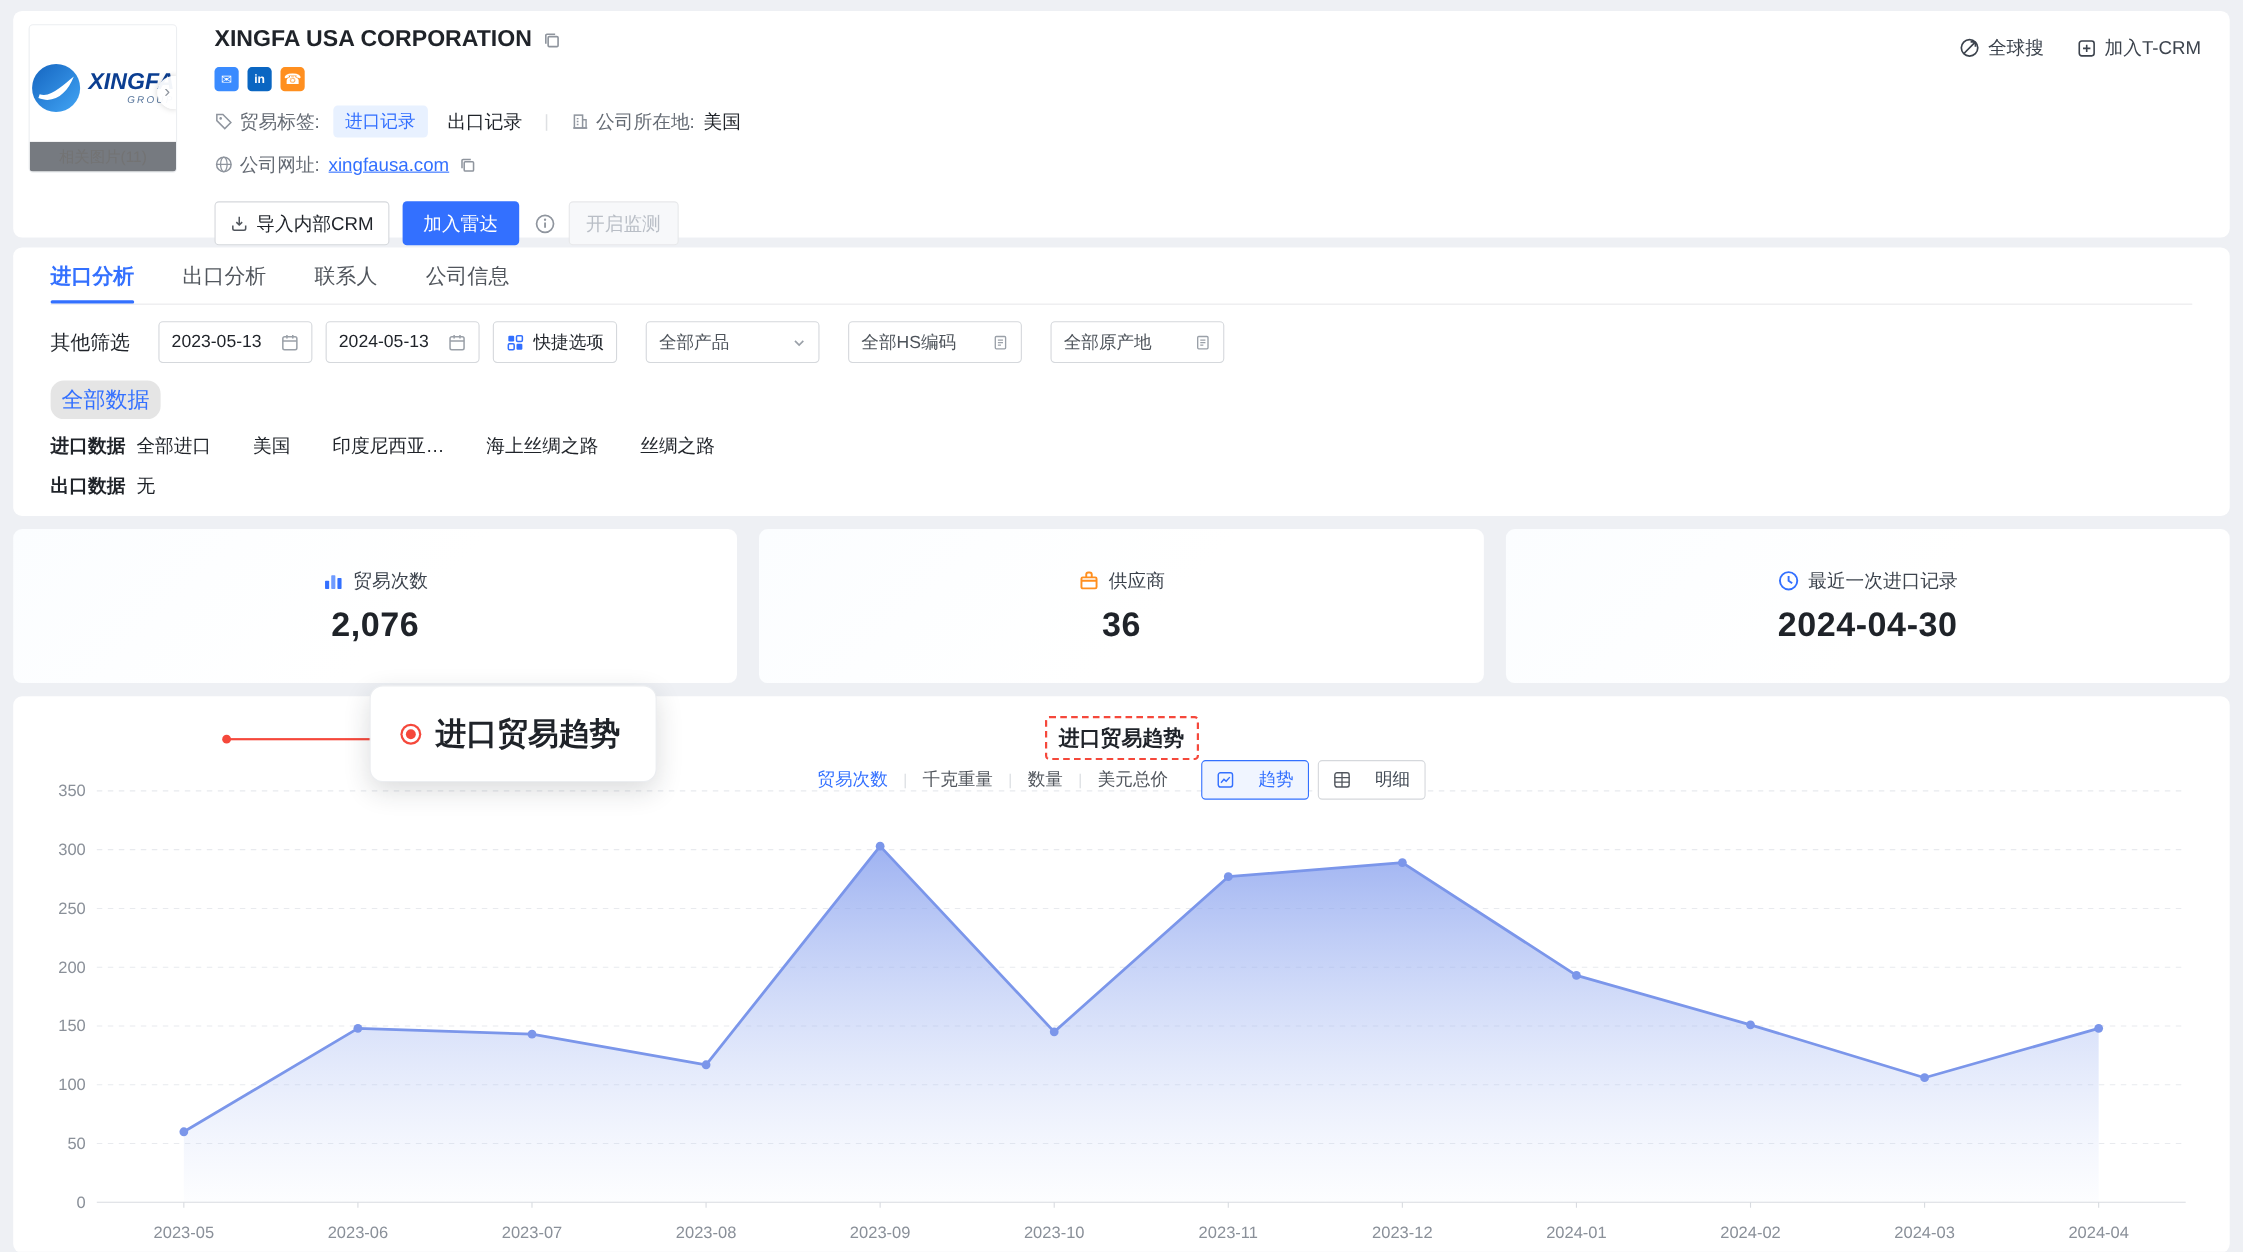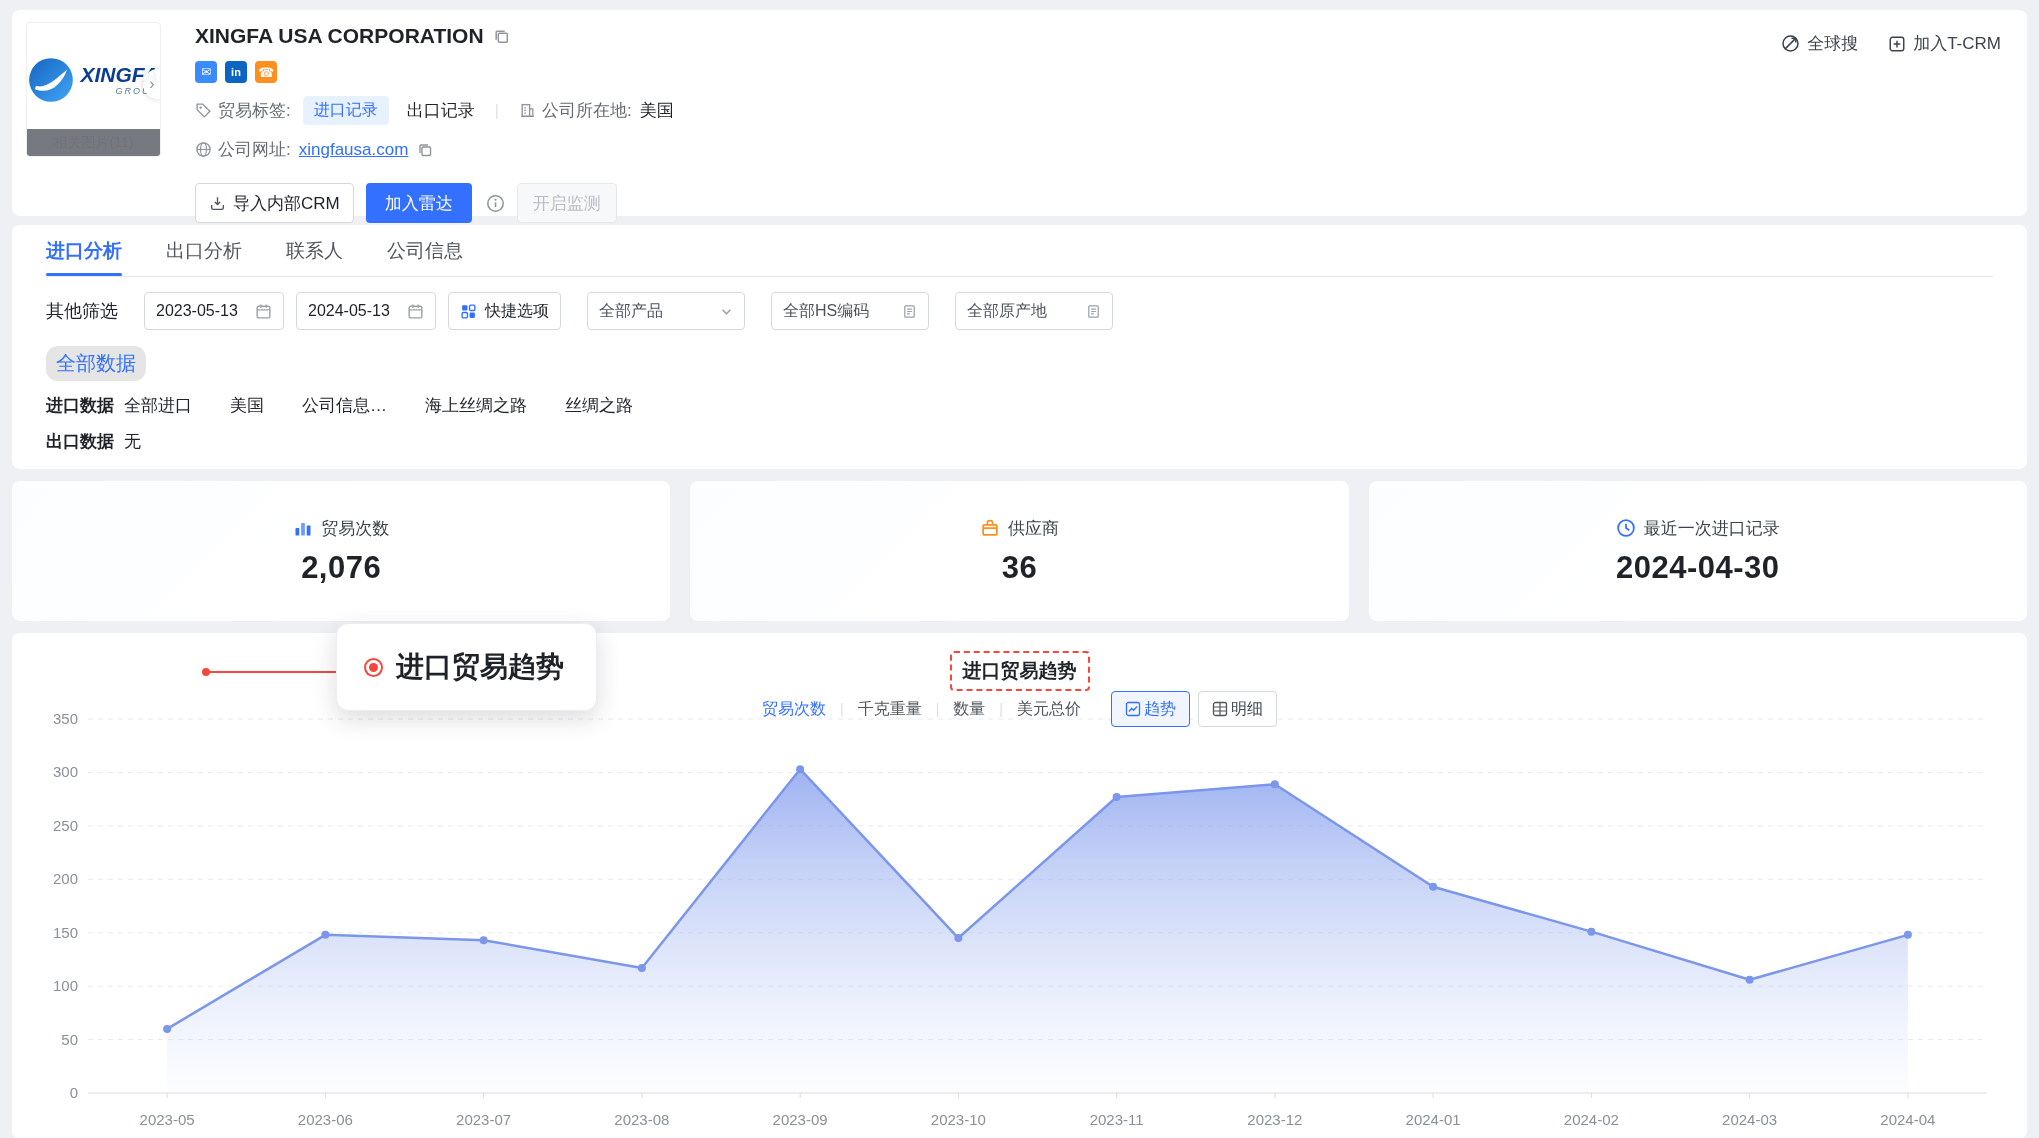--- a/index.html
+++ b/index.html
@@ -90,21 +90,21 @@
   .ann-line { position: absolute; left: 170px; top: 20px; width: 196px; height: 2px; background: #f5483b; z-index: 1; }
   .callout { position: absolute; left: 300px; top: -28px; height: 88px; padding: 0 32px; background: #fff; border: 1px solid #ebedf0; border-radius: 12px; box-shadow: 0 8px 24px rgba(31,35,41,.16); display: flex; align-items: center; gap: 18px; z-index: 4; }
   .callout-dot { width: 9px; height: 9px; border-radius: 50%; background: #f5483b; box-shadow: 0 0 0 3px #fff, 0 0 0 5px #f5483b; flex: none; }
   .callout-text { font-size: 28px; font-weight: 700; color: #1f2329; }
 
   .metrics { display: flex; align-items: center; gap: 14px; }
   .metric { font-size: 16px; color: #51565d; cursor: pointer; }
   .metric.active { color: #3370ff; }
   .msep { color: #dde0e4; font-size: 14px; }
   .view-group { display: flex; gap: 8px; margin-left: 16px; }
-  .btn-view { height: 36px; padding: 0 13px; border-radius: 4px; display: flex; align-items: center; gap: 3px; font-size: 16px; cursor: pointer; }
+  .btn-view { height: 36px; padding: 0 13px; border-radius: 4px; display: flex; align-items: center; gap: 22px; font-size: 16px; cursor: pointer; }
   .btn-view.active { border: 1px solid #3370ff; color: #3370ff; background: #f0f5ff; }
   .btn-view.plain { border: 1px solid #d5d8dc; color: #424a55; background: #fff; }
 
   .chart-mount { margin-top: 10px; height: 436px; width: 100%; }
 
   svg.ic { display: inline-block; vertical-align: middle; }
 </style>
 </head>
 <body>
 
@@ -281,21 +281,21 @@
 
     <div class="ds-block">
       <div class="ds-rows">
         <div class="ds-row">
           <span class="ds-chip">全部数据</span>
         </div>
         <div class="ds-row">
           <span class="ds-sub">进口数据</span>
           <span class="ds-item">全部进口</span>
           <span class="ds-item">美国</span>
-          <span class="ds-item">公司信息…</span>
+          <span class="ds-item">印度尼西亚…</span>
           <span class="ds-item">海上丝绸之路</span>
           <span class="ds-item">丝绸之路</span>
         </div>
         <div class="ds-row">
           <span class="ds-sub">出口数据</span>
           <span class="ds-none">无</span>
         </div>
       </div>
     </div>
   </div>

